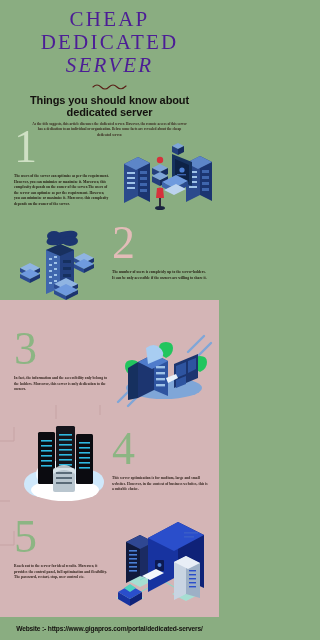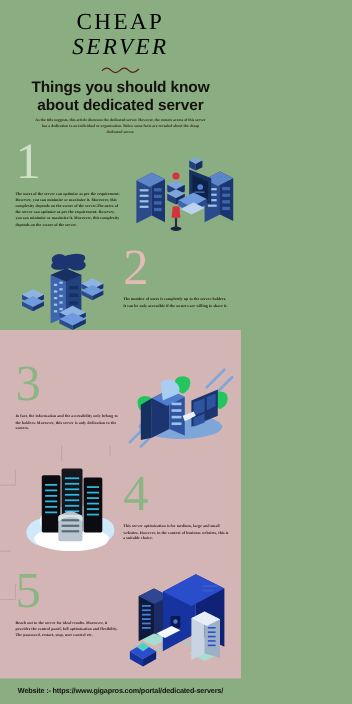--- a/index.html
+++ b/index.html
@@ -14,31 +14,31 @@
 
   
   .band { position:absolute; left:0; width:219px; }
   .band-green { background:#8aad81; }
   .band-pink  { background:#d4b5b6; }
 
   
   .hdr { position:absolute; left:0; top:0; width:219px; text-align:center; }
   .hdr-title {
     font-family:"Liberation Serif", serif;
-    color:#000000;
+    color:#4c1d95;
     font-size:21px;
     font-weight:400;
     letter-spacing:2.2px;
     line-height:23px;
     padding-top:8px;
   }
   .squiggle { margin:6px auto 4px; width:36px; height:7px; display:block; }
   .hdr-sub {
     color:#14110f;
-    font-size:14px;
+    font-size:11px;
     font-weight:bold;
     letter-spacing:-0.1px;
     padding:0 8px;
   }
   .hdr-body {
     color:#3a2b20;
     font-size:3.5px;
     line-height:5.4px;
     padding:4px 32px 0;
     font-family:"Liberation Serif", serif;
@@ -96,20 +96,21 @@
   <svg class="deco" style="left:0;top:405px;width:219px;height:210px;">
     <path d="M0 36 L14 36 L14 22"></path>
     <path d="M56 0 L56 14"></path>
     <path d="M0 140 L14 140 L14 126"></path>
     <path d="M0 96 L10 96"></path>
     <path d="M100 0 L100 10"></path>
   </svg>
 
   <div class="hdr">
     <div class="hdr-title">CHEAP</div>
+    <div class="hdr-title" style="padding-top:0;">DEDICATED</div>
     <div class="hdr-title" style="padding-top:0;font-style:italic;">SERVER</div>
 
     <svg class="squiggle" viewBox="0 0 36 7">
       <path d="M1 4 Q5 0 9 4 T17 4 T25 4 T34 3" fill="none" stroke="#5a2018" stroke-width="1.1" stroke-linecap="round"></path>
     </svg>
 
     <div class="hdr-sub">Things you should know about dedicated server</div>
     <div class="hdr-body">As the title suggests, this article discusses the dedicated server. However, the remote access of this server has a dedication to an individual or organization. Below some facts are revealed about the cheap dedicated server.</div>
   </div>
 

